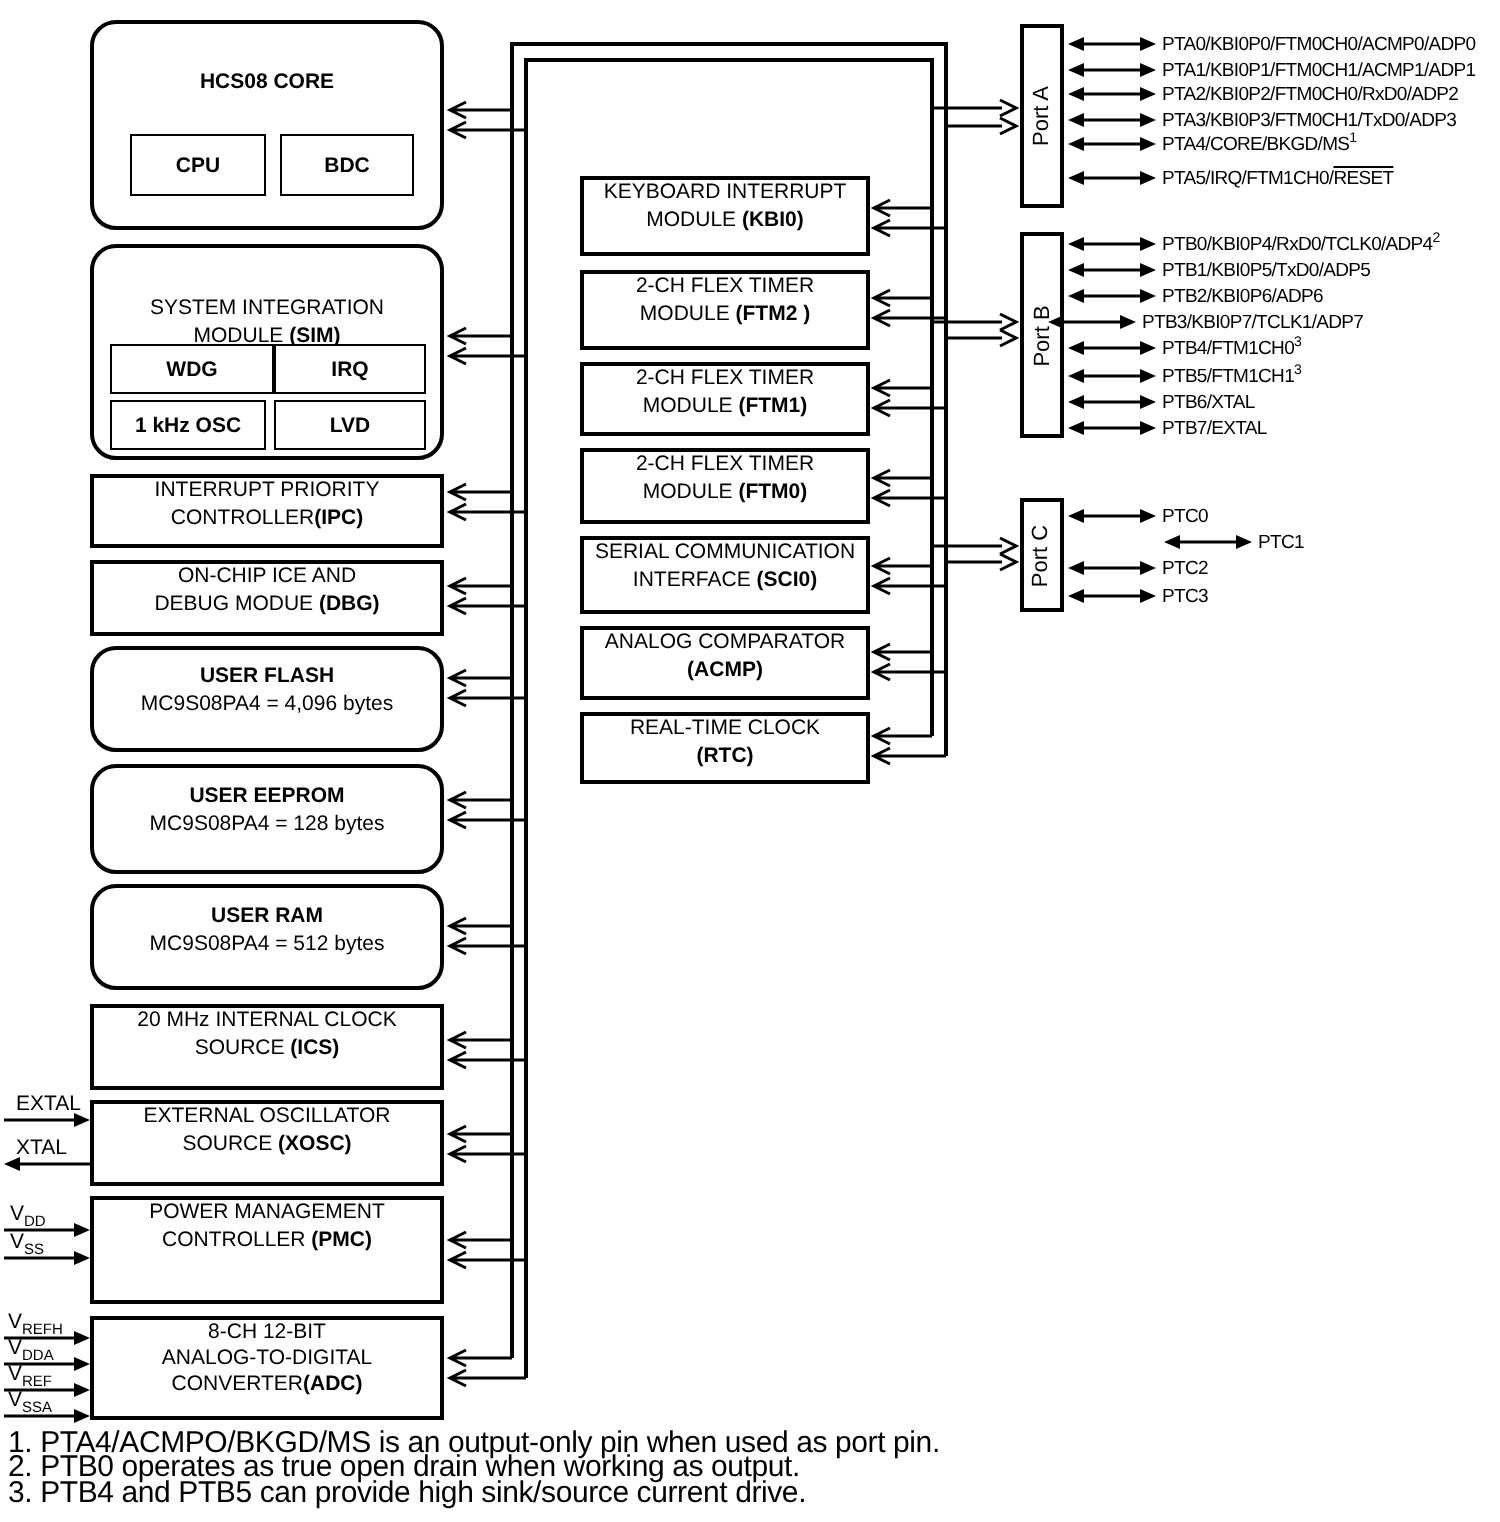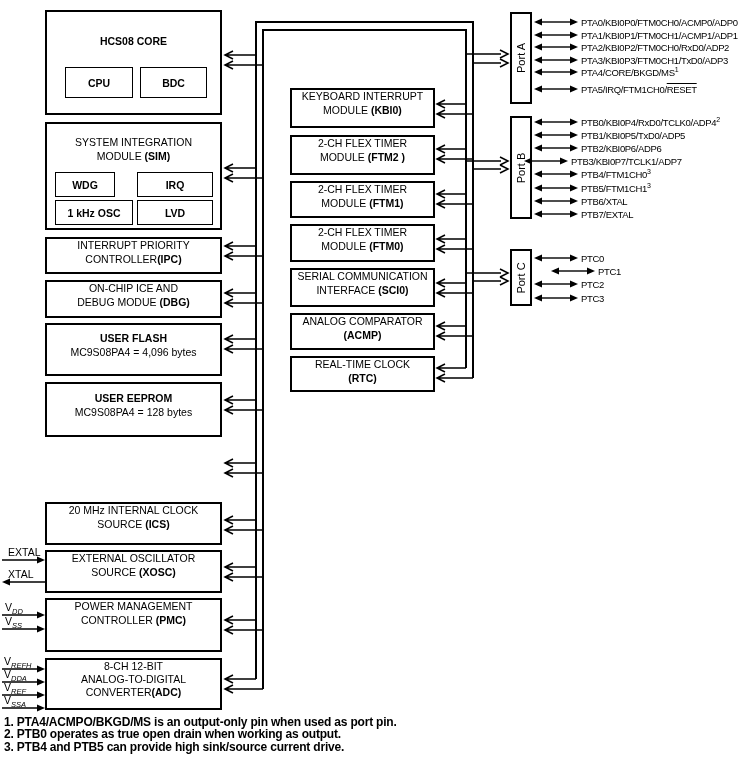--- a/index.html
+++ b/index.html
@@ -2,36 +2,36 @@
 <html><head>
 <meta charset="utf-8">
 <style>
   html,body{margin:0;padding:0;background:#fff;}
   #canvas{position:relative;width:750px;height:761px;background:#fff;overflow:hidden;
           font-family:"Liberation Sans",sans-serif;color:#000;}
   #wiring{position:absolute;left:0;top:0;z-index:5;pointer-events:none;}
   .blk{position:absolute;background:#fff;border:2.5px solid #000;box-sizing:border-box;
        display:flex;flex-direction:column;align-items:center;justify-content:flex-start;
        text-align:center;z-index:2;}
-  .blk.top{justify-content:flex-start;}
+  .blk.top{justify-content:flex-start;border-radius:13px;}
   .ln{font-size:10.5px;line-height:13.5px;white-space:nowrap;}
   .bd{font-weight:bold;}
   .sub{position:absolute;border:1.8px solid #000;box-sizing:border-box;background:#fff;
        display:flex;align-items:center;justify-content:center;font-weight:bold;font-size:10.5px;}
   .port{position:absolute;border:2.5px solid #000;box-sizing:border-box;background:#fff;
         display:flex;align-items:center;justify-content:center;z-index:2;}
   .port span{transform:rotate(-90deg);font-size:11px;white-space:nowrap;}
   .pin-row{position:absolute;display:flex;align-items:flex-end;height:12px;z-index:6;}
   .pin-row svg{display:block;}
   .pin-label{font-size:9.5px;letter-spacing:-0.35px;white-space:nowrap;margin-left:2px;}
   .pin-label sup{font-size:7px;letter-spacing:0;vertical-align:super;}
   .ovl{text-decoration:overline;}
   .lpin{position:absolute;font-size:10.5px;z-index:6;white-space:nowrap;}
-  .lpin sub{font-size:7.5px;font-style:italic;}
-  .notes{position:absolute;left:4px;top:716px;font-weight:bold;font-size:12px;
+  .lpin sub{font-size:7.5px;}
+  .notes{position:absolute;left:4px;top:716px;font-weight:normal;font-size:15px;
          line-height:12.4px;letter-spacing:-0.2px;z-index:2;}
 </style>
 </head>
 <body>
 
 <div id="canvas">
 
   <svg id="wiring" width="750" height="761">
       <g>
         <path d="M473,378 V22 H256 V679" fill="none" stroke="#000000" stroke-width="2"></path>
@@ -109,23 +109,23 @@
     <div class="ln" style="margin-top:23px"><span class="bd">HCS08 CORE</span></div>
     <div class="sub" style="left:18px;top:55px;width:68px;height:31px">
         <span><span class="bd">CPU</span></span>
       </div>
     <div class="sub" style="left:93px;top:55px;width:67px;height:31px">
         <span><span class="bd">BDC</span></span>
       </div>
   </div>
 
   <div class="blk top" style="left:45px;top:122px;width:177px;height:108px">
-    <div class="ln" style="margin-top:12px"><span>SYSTEM INTEGRATION</span></div>
+    <div class="ln" style="margin-top:24px"><span>SYSTEM INTEGRATION</span></div>
     <div class="ln"><span>MODULE </span><span class="bd">(SIM)</span></div>
-    <div class="sub" style="left:8px;top:48px;width:60px;height:25px">
+    <div class="sub" style="left:8px;top:48px;width:82px;height:25px">
         <span><span class="bd">WDG</span></span>
       </div>
     <div class="sub" style="left:90px;top:48px;width:76px;height:25px">
         <span><span class="bd">IRQ</span></span>
       </div>
     <div class="sub" style="left:8px;top:76px;width:78px;height:25px">
         <span><span class="bd">1 kHz OSC</span></span>
       </div>
     <div class="sub" style="left:90px;top:76px;width:76px;height:25px">
         <span><span class="bd">LVD</span></span>
@@ -145,20 +145,24 @@
   <div class="blk top" style="left:45px;top:323px;width:177px;height:53px">
     <div class="ln" style="margin-top:7px"><span class="bd">USER FLASH</span></div>
     <div class="ln"><span>MC9S08PA4 = 4,096 bytes</span></div>
   </div>
 
   <div class="blk top" style="left:45px;top:382px;width:177px;height:55px">
     <div class="ln" style="margin-top:8px"><span class="bd">USER EEPROM</span></div>
     <div class="ln"><span>MC9S08PA4 = 128 bytes</span></div>
   </div>
 
+  <div class="blk top" style="left:45px;top:442px;width:177px;height:53px">
+    <div class="ln" style="margin-top:8px"><span class="bd">USER RAM</span></div>
+    <div class="ln"><span>MC9S08PA4 = 512 bytes</span></div>
+  </div>
 
   <div class="blk" style="left:45px;top:502px;width:177px;height:43px">
     <div class="ln"><span>20 MHz INTERNAL CLOCK</span></div>
     <div class="ln"><span>SOURCE </span><span class="bd">(ICS)</span></div>
   </div>
 
   <div class="blk" style="left:45px;top:550px;width:177px;height:43px">
     <div class="ln"><span>EXTERNAL OSCILLATOR</span></div>
     <div class="ln"><span>SOURCE </span><span class="bd">(XOSC)</span></div>
   </div>
@@ -340,21 +344,21 @@
       <span class="pin-label"><span>PTB7/EXTAL</span></span>
     </div>
     <div class="pin-row" style="left: 533px; top: 252px;">
       <svg width="46" height="12">
         <polygon points="1,6 9,2.5 9,9.5" fill="#000000"></polygon>
         <line x1="8" y1="6" x2="38" y2="6" stroke="#000000" stroke-width="1.4"></line>
         <polygon points="45,6 37,2.5 37,9.5" fill="#000000"></polygon>
       </svg>
       <span class="pin-label"><span>PTC0</span></span>
     </div>
-    <div class="pin-row" style="left: 550px; top: 265px;">
+    <div class="pin-row" style="left: 533px; top: 265px; padding-left: 48px;">
       <svg width="46" height="12">
         <polygon points="1,6 9,2.5 9,9.5" fill="#000000"></polygon>
         <line x1="8" y1="6" x2="38" y2="6" stroke="#000000" stroke-width="1.4"></line>
         <polygon points="45,6 37,2.5 37,9.5" fill="#000000"></polygon>
       </svg>
       <span class="pin-label"><span>PTC1</span></span>
     </div>
     <div class="pin-row" style="left: 533px; top: 278px;">
       <svg width="46" height="12">
         <polygon points="1,6 9,2.5 9,9.5" fill="#000000"></polygon>

